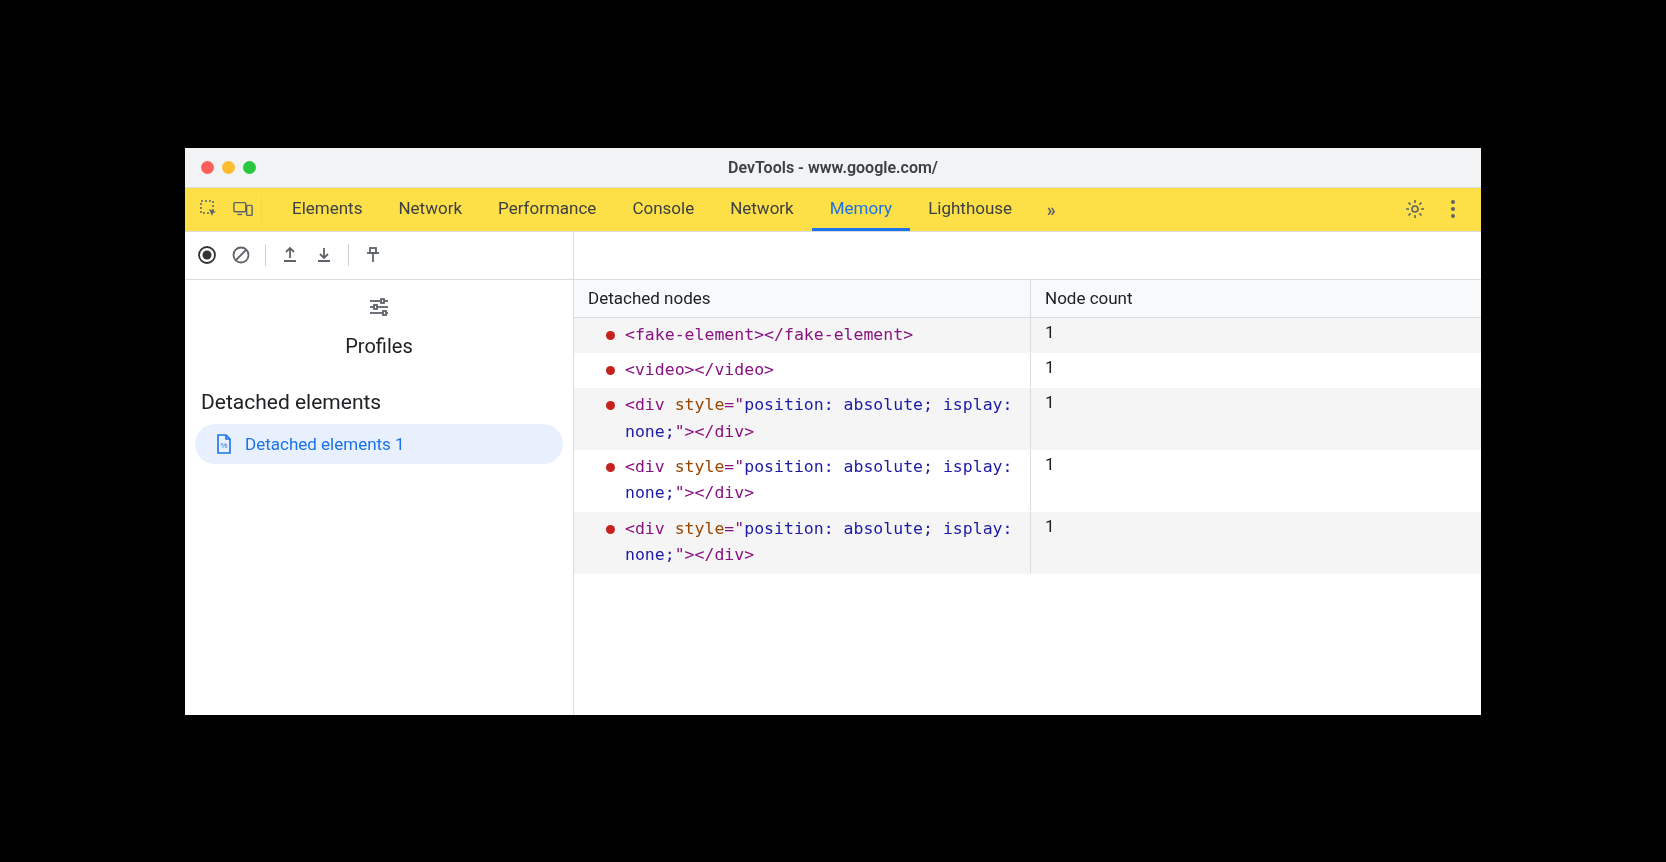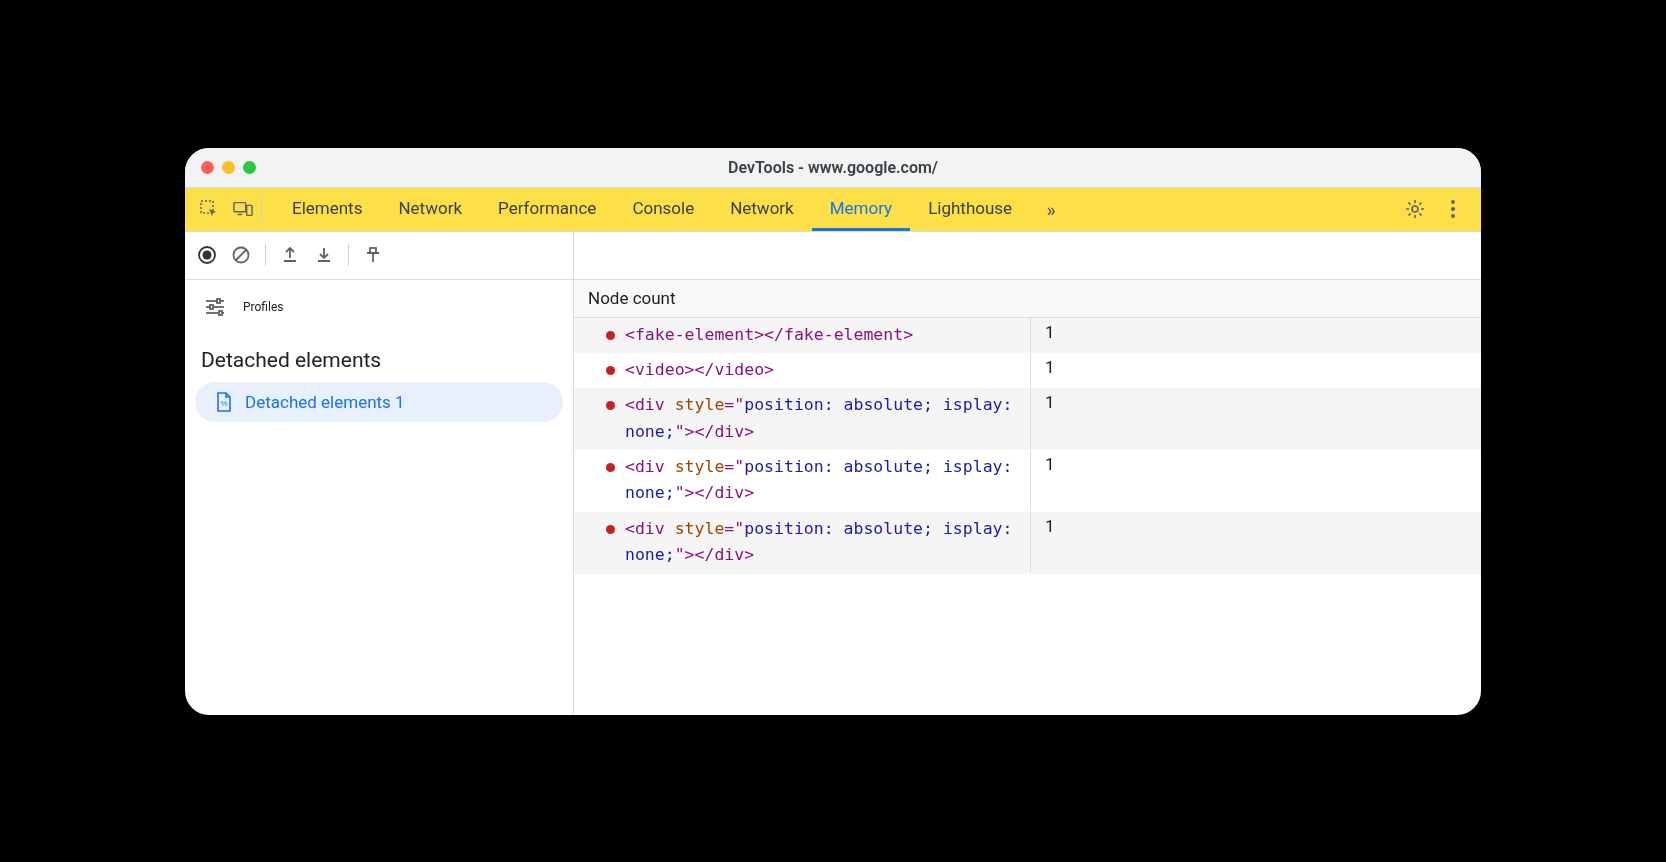--- a/index.html
+++ b/index.html
@@ -9,21 +9,21 @@
   height: 862px;
   font-family: -apple-system, BlinkMacSystemFont, "Segoe UI", Roboto, sans-serif;
   display: flex;
   align-items: center;
   justify-content: center;
 }
 .window {
   width: 1296px;
   height: 567px;
   background: #fff;
-  border-radius: 24px;
+  border-radius: 0;
   overflow: hidden;
   box-shadow: 0 20px 60px rgba(0,0,0,0.5);
   display: flex;
   flex-direction: column;
 }
 .titlebar {
   height: 40px;
   background: #f1f3f4;
   display: flex;
   align-items: center;
@@ -129,22 +129,23 @@
   margin: 0 6px;
 }
 .sidebar-section {
   padding: 4px 0;
 }
 .profiles-header {
   display: flex;
   align-items: center;
   gap: 18px;
   padding: 14px 20px;
-  font-size: 12px;
+  font-size: 20px;
   color: #202124;
+  flex-direction: column;
 }
 .section-title {
   padding: 18px 16px 10px;
   font-size: 21px;
   color: #202124;
 }
 .profile-item {
   display: flex;
   align-items: center;
   gap: 12px;
@@ -350,20 +351,21 @@
               </span>
               <span>Detached elements 1</span>
             </div>
           </div>
       </div>
     </div>
 
     <div class="main">
       <div class="main-toolbar-empty"></div>
       <div class="table-header">
+        <div class="th th-nodes">Detached nodes</div>
         <div class="th th-count">Node count</div>
       </div>
       <div class="table-body" id="table-body">
           <div class="row alt">
             <div class="cell-nodes">
               <div class="dot"></div>
               <div><span class="tag-punc">&lt;</span><span class="tag-name">fake-element</span><span class="tag-punc">&gt;</span><span class="tag-punc">&lt;/</span><span class="tag-name">fake-element</span><span class="tag-punc">&gt;</span></div>
             </div>
             <div class="cell-count">1</div>
           </div>

